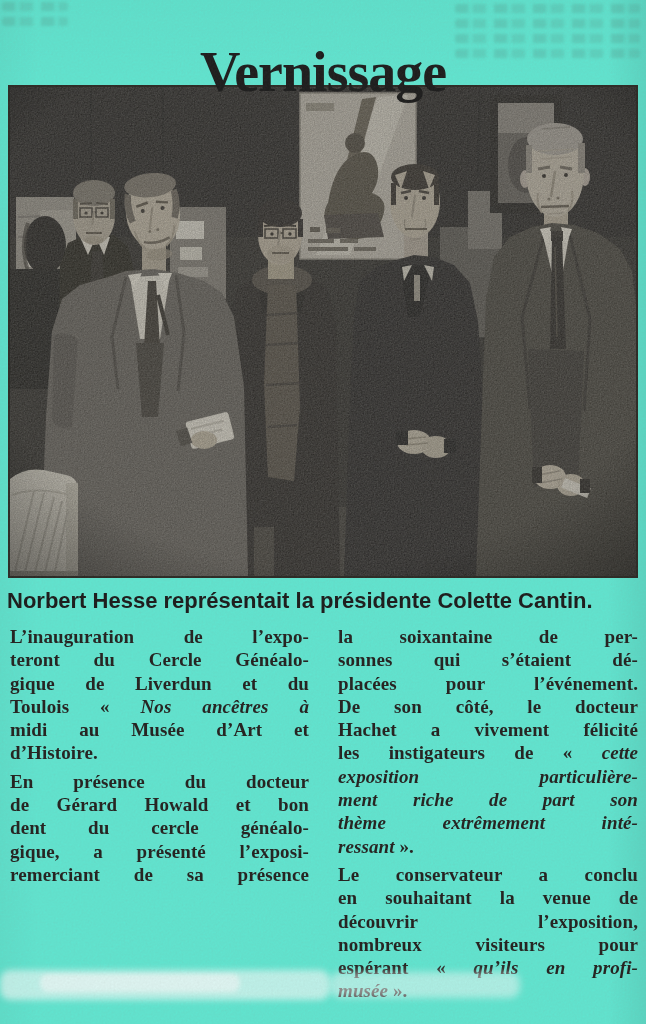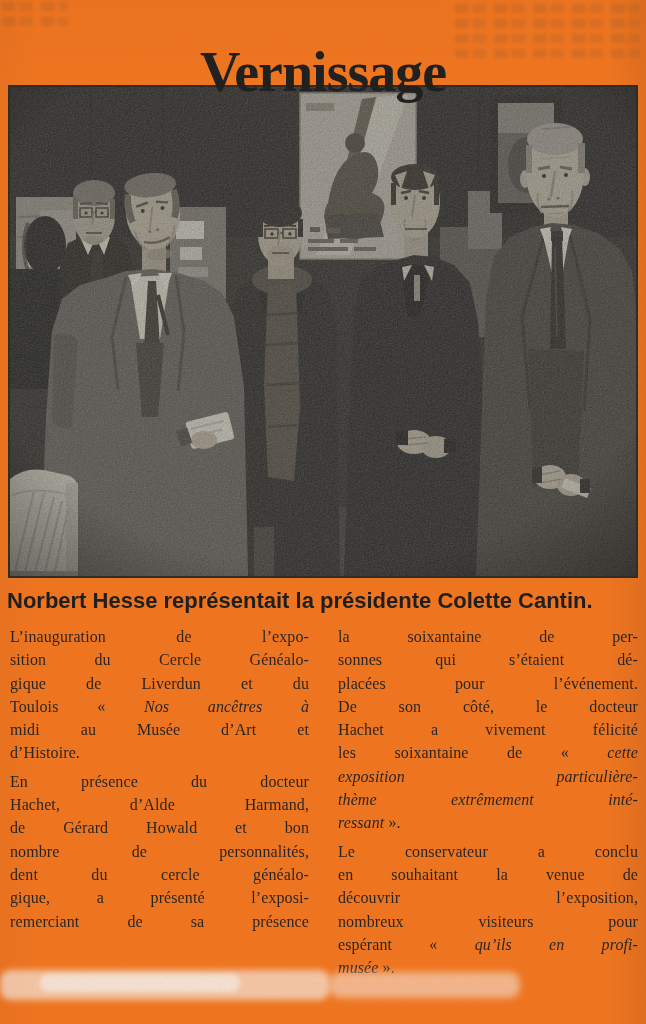--- a/index.html
+++ b/index.html
@@ -1,17 +1,17 @@
 <!DOCTYPE html>
 <html><head>
 <meta charset="utf-8">
 <style>
   html,body{margin:0;padding:0;}
   body{width:646px;height:1024px;overflow:hidden;background:#e8e6e1;}
-  .page{position:relative;width:646px;height:1024px;background:#f97316;
+  .page{position:relative;width:646px;height:1024px;background:#5eead4;
         font-family:"Liberation Serif",serif;color:#222;}
   
   .page::after{content:"";position:absolute;inset:0;pointer-events:none;
         background:linear-gradient(90deg,rgba(0,0,0,0.03),rgba(0,0,0,0) 6%,rgba(0,0,0,0) 94%,rgba(0,0,0,0.07)),
                    linear-gradient(180deg,rgba(0,0,0,0.02),rgba(0,0,0,0) 8%);}
   .headline{position:absolute;top:2px;left:0;width:100%;text-align:center;
         font-family:"Liberation Serif",serif;font-weight:700;font-size:56px;
         letter-spacing:-1px;color:#161616;z-index:3;}
   
   .smudge{position:absolute;filter:blur(1.6px);opacity:.6;z-index:1;}
@@ -23,21 +23,21 @@
   .photo-frame{position:absolute;left:8px;top:85px;width:630px;height:493px;
         border:2px solid #26241f;box-sizing:border-box;background:#1b1915;z-index:2;}
   .photo-frame svg{display:block;width:100%;height:100%;}
   .caption{position:absolute;left:7px;top:588px;width:632px;
         font-family:"Liberation Sans",sans-serif;font-weight:700;font-size:22px;
         color:#141414;letter-spacing:0;z-index:3;}
   .columns{position:absolute;left:10px;top:625px;width:628px;display:flex;z-index:3;}
   .col{width:299px;}
   .col + .col{margin-left:29px;width:300px;}
   .para{margin:0 0 5px 0;}
-  .line{font-size:16px;line-height:23.3px;font-weight:400;color:#1d1b19;
+  .line{font-size:19px;line-height:23.3px;font-weight:700;color:#1d1b19;
         text-align:justify;text-align-last:justify;white-space:normal;
         letter-spacing:.1px;}
   .line.lastline{text-align-last:left;}
   .line .it{font-style:italic;}
   
   .wm{position:absolute;z-index:4;pointer-events:none;}
   .wm-a{left:0;top:970px;width:330px;height:30px;background:rgba(255,255,255,.62);
         border-radius:10px;filter:blur(3px);}
   .wm-b{left:330px;top:972px;width:190px;height:26px;background:rgba(255,255,255,.5);
         border-radius:10px;filter:blur(3.5px);}
@@ -317,45 +317,44 @@
       <rect x="0" y="0" width="626" height="489" fill="url(#vig)"></rect>
     </svg>
   </div>
 
   <div class="caption">Norbert Hesse représentait la présidente Colette Cantin.</div>
 
   <div class="columns">
     <div class="col">
         <div class="para">
           <div class="line"><span>L’inauguration de l’expo-</span></div>
-          <div class="line"><span>sition du Cercle Généalo-</span></div>
+          <div class="line"><span>teront du Cercle Généalo-</span></div>
           <div class="line"><span>gique de Liverdun et du</span></div>
           <div class="line"><span>Toulois « </span><span class="it">Nos ancêtres à</span></div>
           <div class="line"><span>midi au Musée d’Art et</span></div>
           <div class="line lastline"><span>d’Histoire.</span></div>
         </div>
         <div class="para">
           <div class="line"><span>En présence du docteur</span></div>
-          <div class="line"><span>Hachet, d’Alde Harmand,</span></div>
           <div class="line"><span>de Gérard Howald et bon</span></div>
-          <div class="line"><span>nombre de personnalités,</span></div>
           <div class="line"><span>dent du cercle généalo-</span></div>
           <div class="line"><span>gique, a présenté l’exposi-</span></div>
           <div class="line"><span>remerciant de sa présence</span></div>
         </div>
       </div>
     <div class="col">
         <div class="para">
           <div class="line"><span>la soixantaine de per-</span></div>
           <div class="line"><span>sonnes qui s’étaient dé-</span></div>
           <div class="line"><span>placées pour l’événement.</span></div>
           <div class="line"><span>De son côté, le docteur</span></div>
           <div class="line"><span>Hachet a vivement félicité</span></div>
-          <div class="line"><span>les soixantaine de « </span><span class="it">cette</span></div>
+          <div class="line"><span>les instigateurs de « </span><span class="it">cette</span></div>
           <div class="line"><span class="it">exposition particulière-</span></div>
+          <div class="line"><span class="it">ment riche de part son</span></div>
           <div class="line"><span class="it">thème extrêmement inté-</span></div>
           <div class="line lastline"><span class="it">ressant</span><span> ».</span></div>
         </div>
         <div class="para">
           <div class="line"><span>Le conservateur a conclu</span></div>
           <div class="line"><span>en souhaitant la venue de</span></div>
           <div class="line"><span>découvrir l’exposition,</span></div>
           <div class="line"><span>nombreux visiteurs pour</span></div>
           <div class="line"><span>espérant « </span><span class="it">qu’ils en profi-</span></div>
           <div class="line lastline"><span class="it">musée</span><span> ».</span></div>

